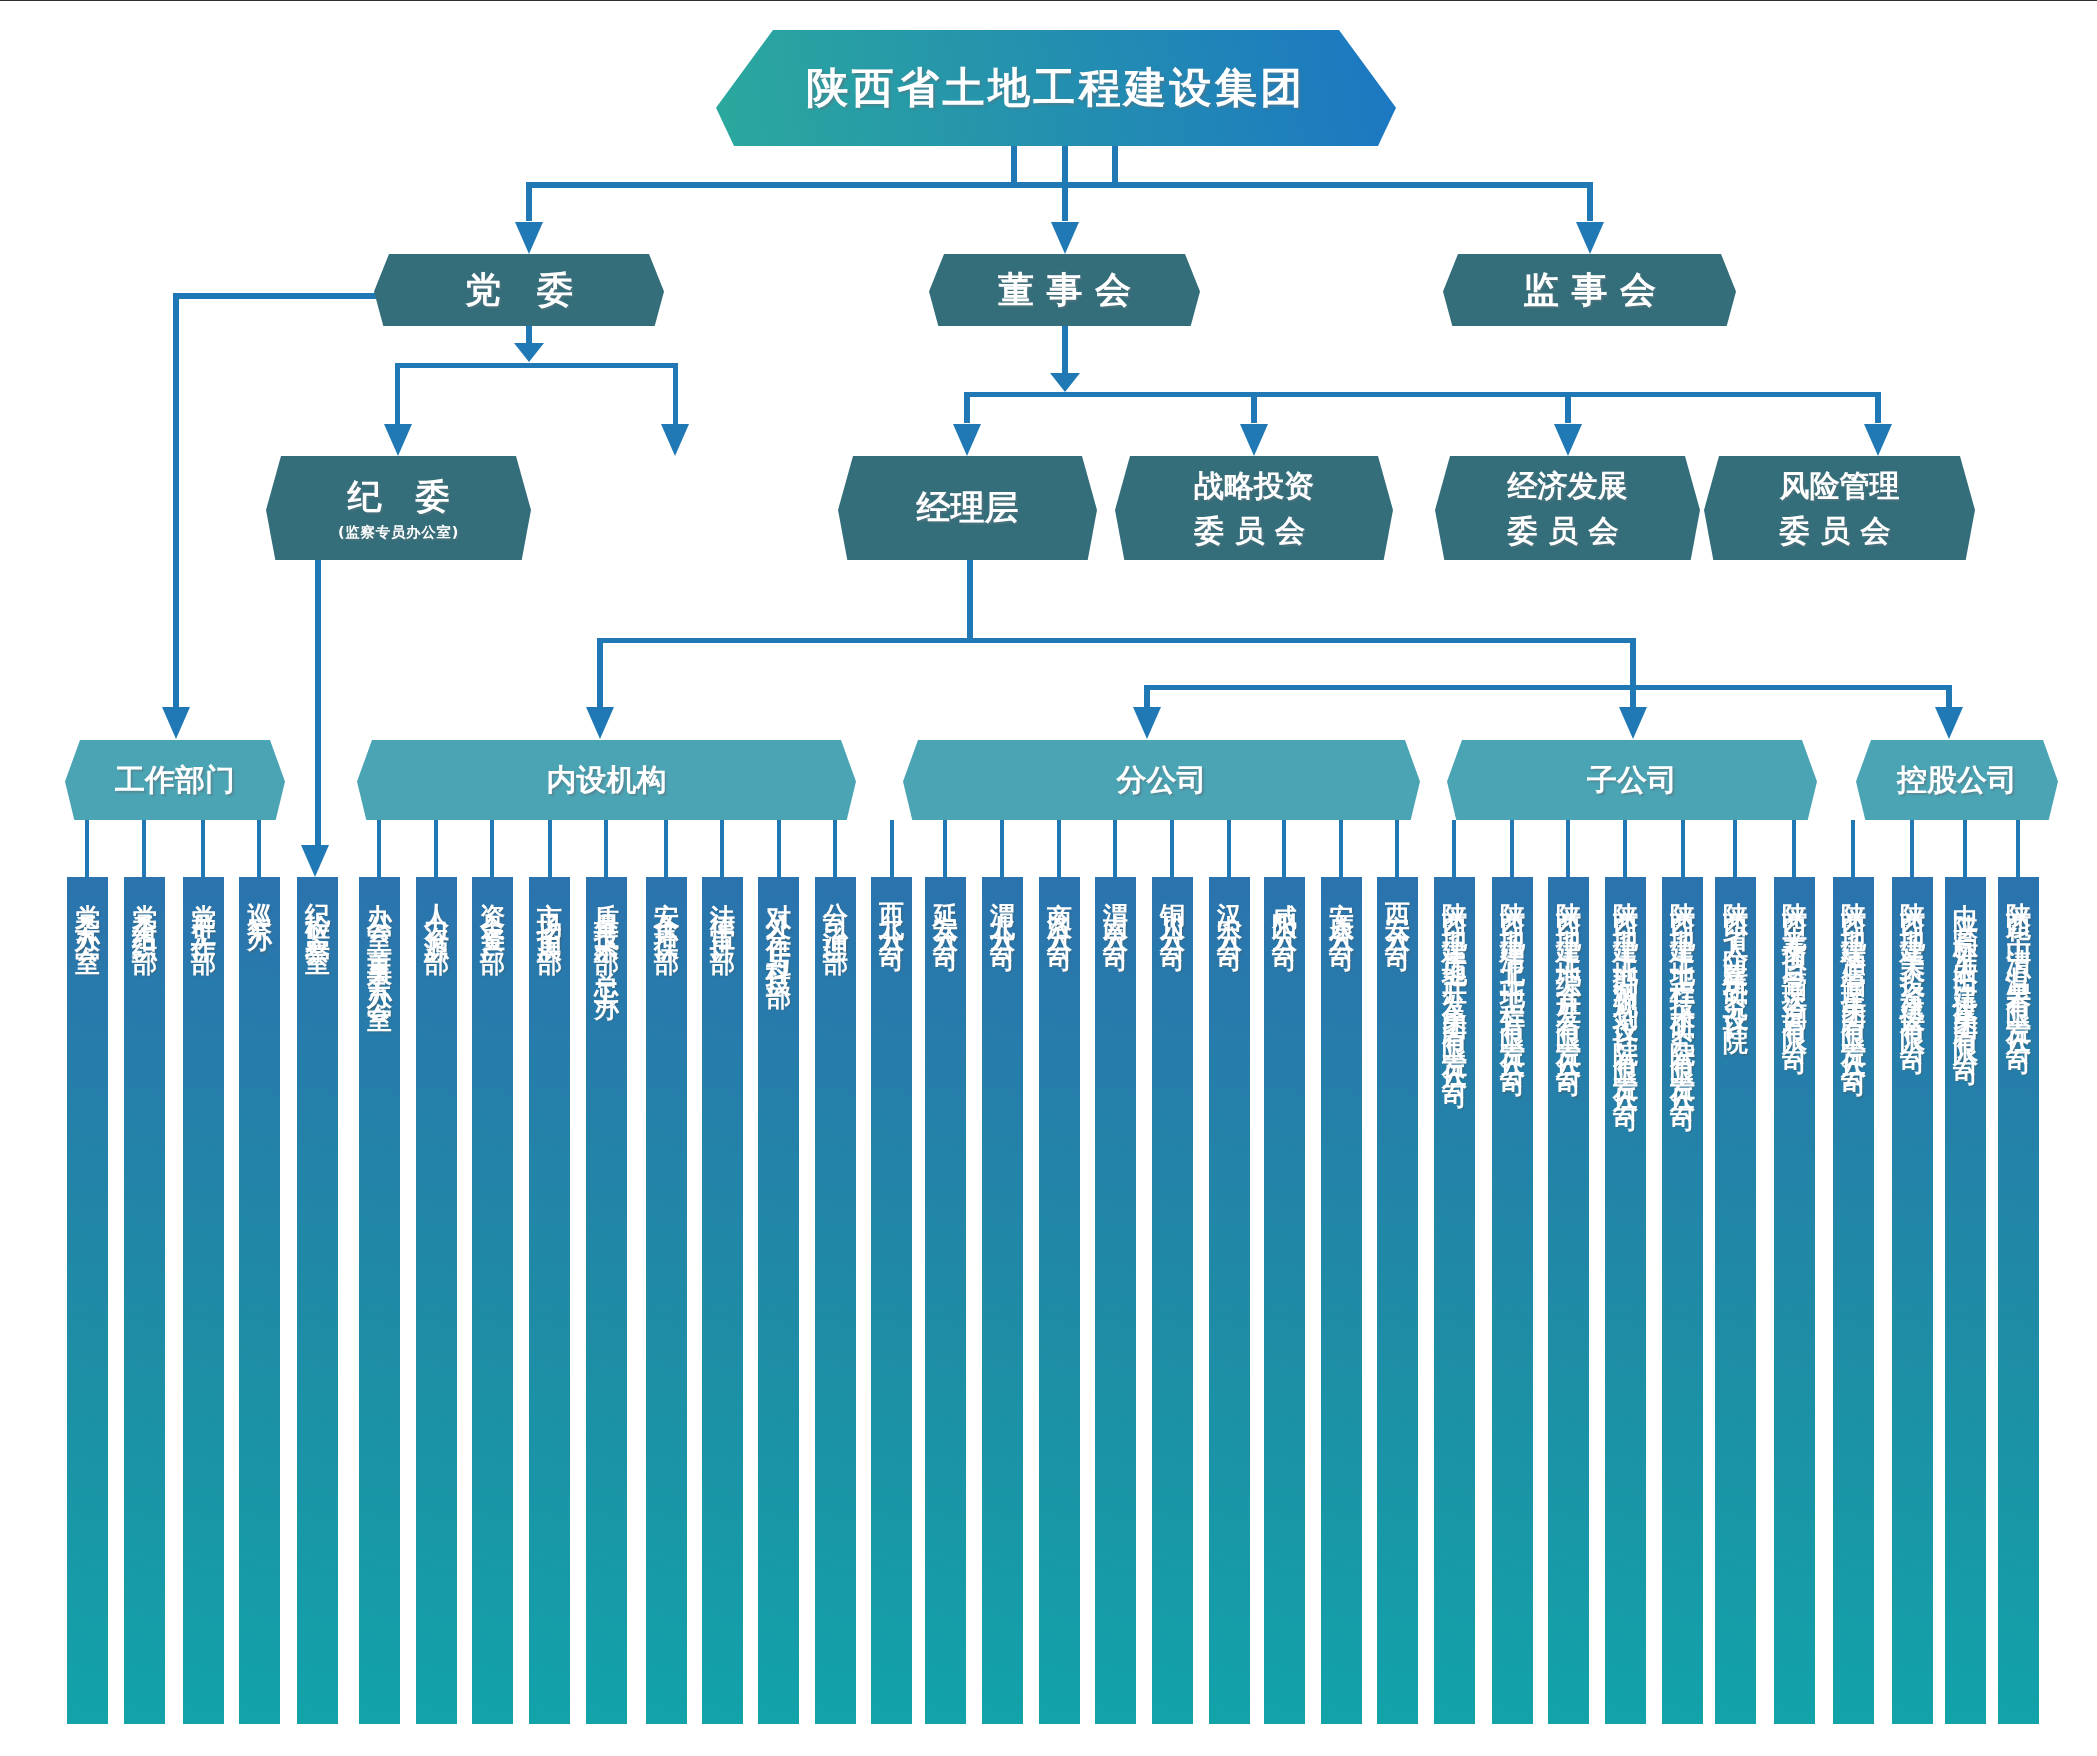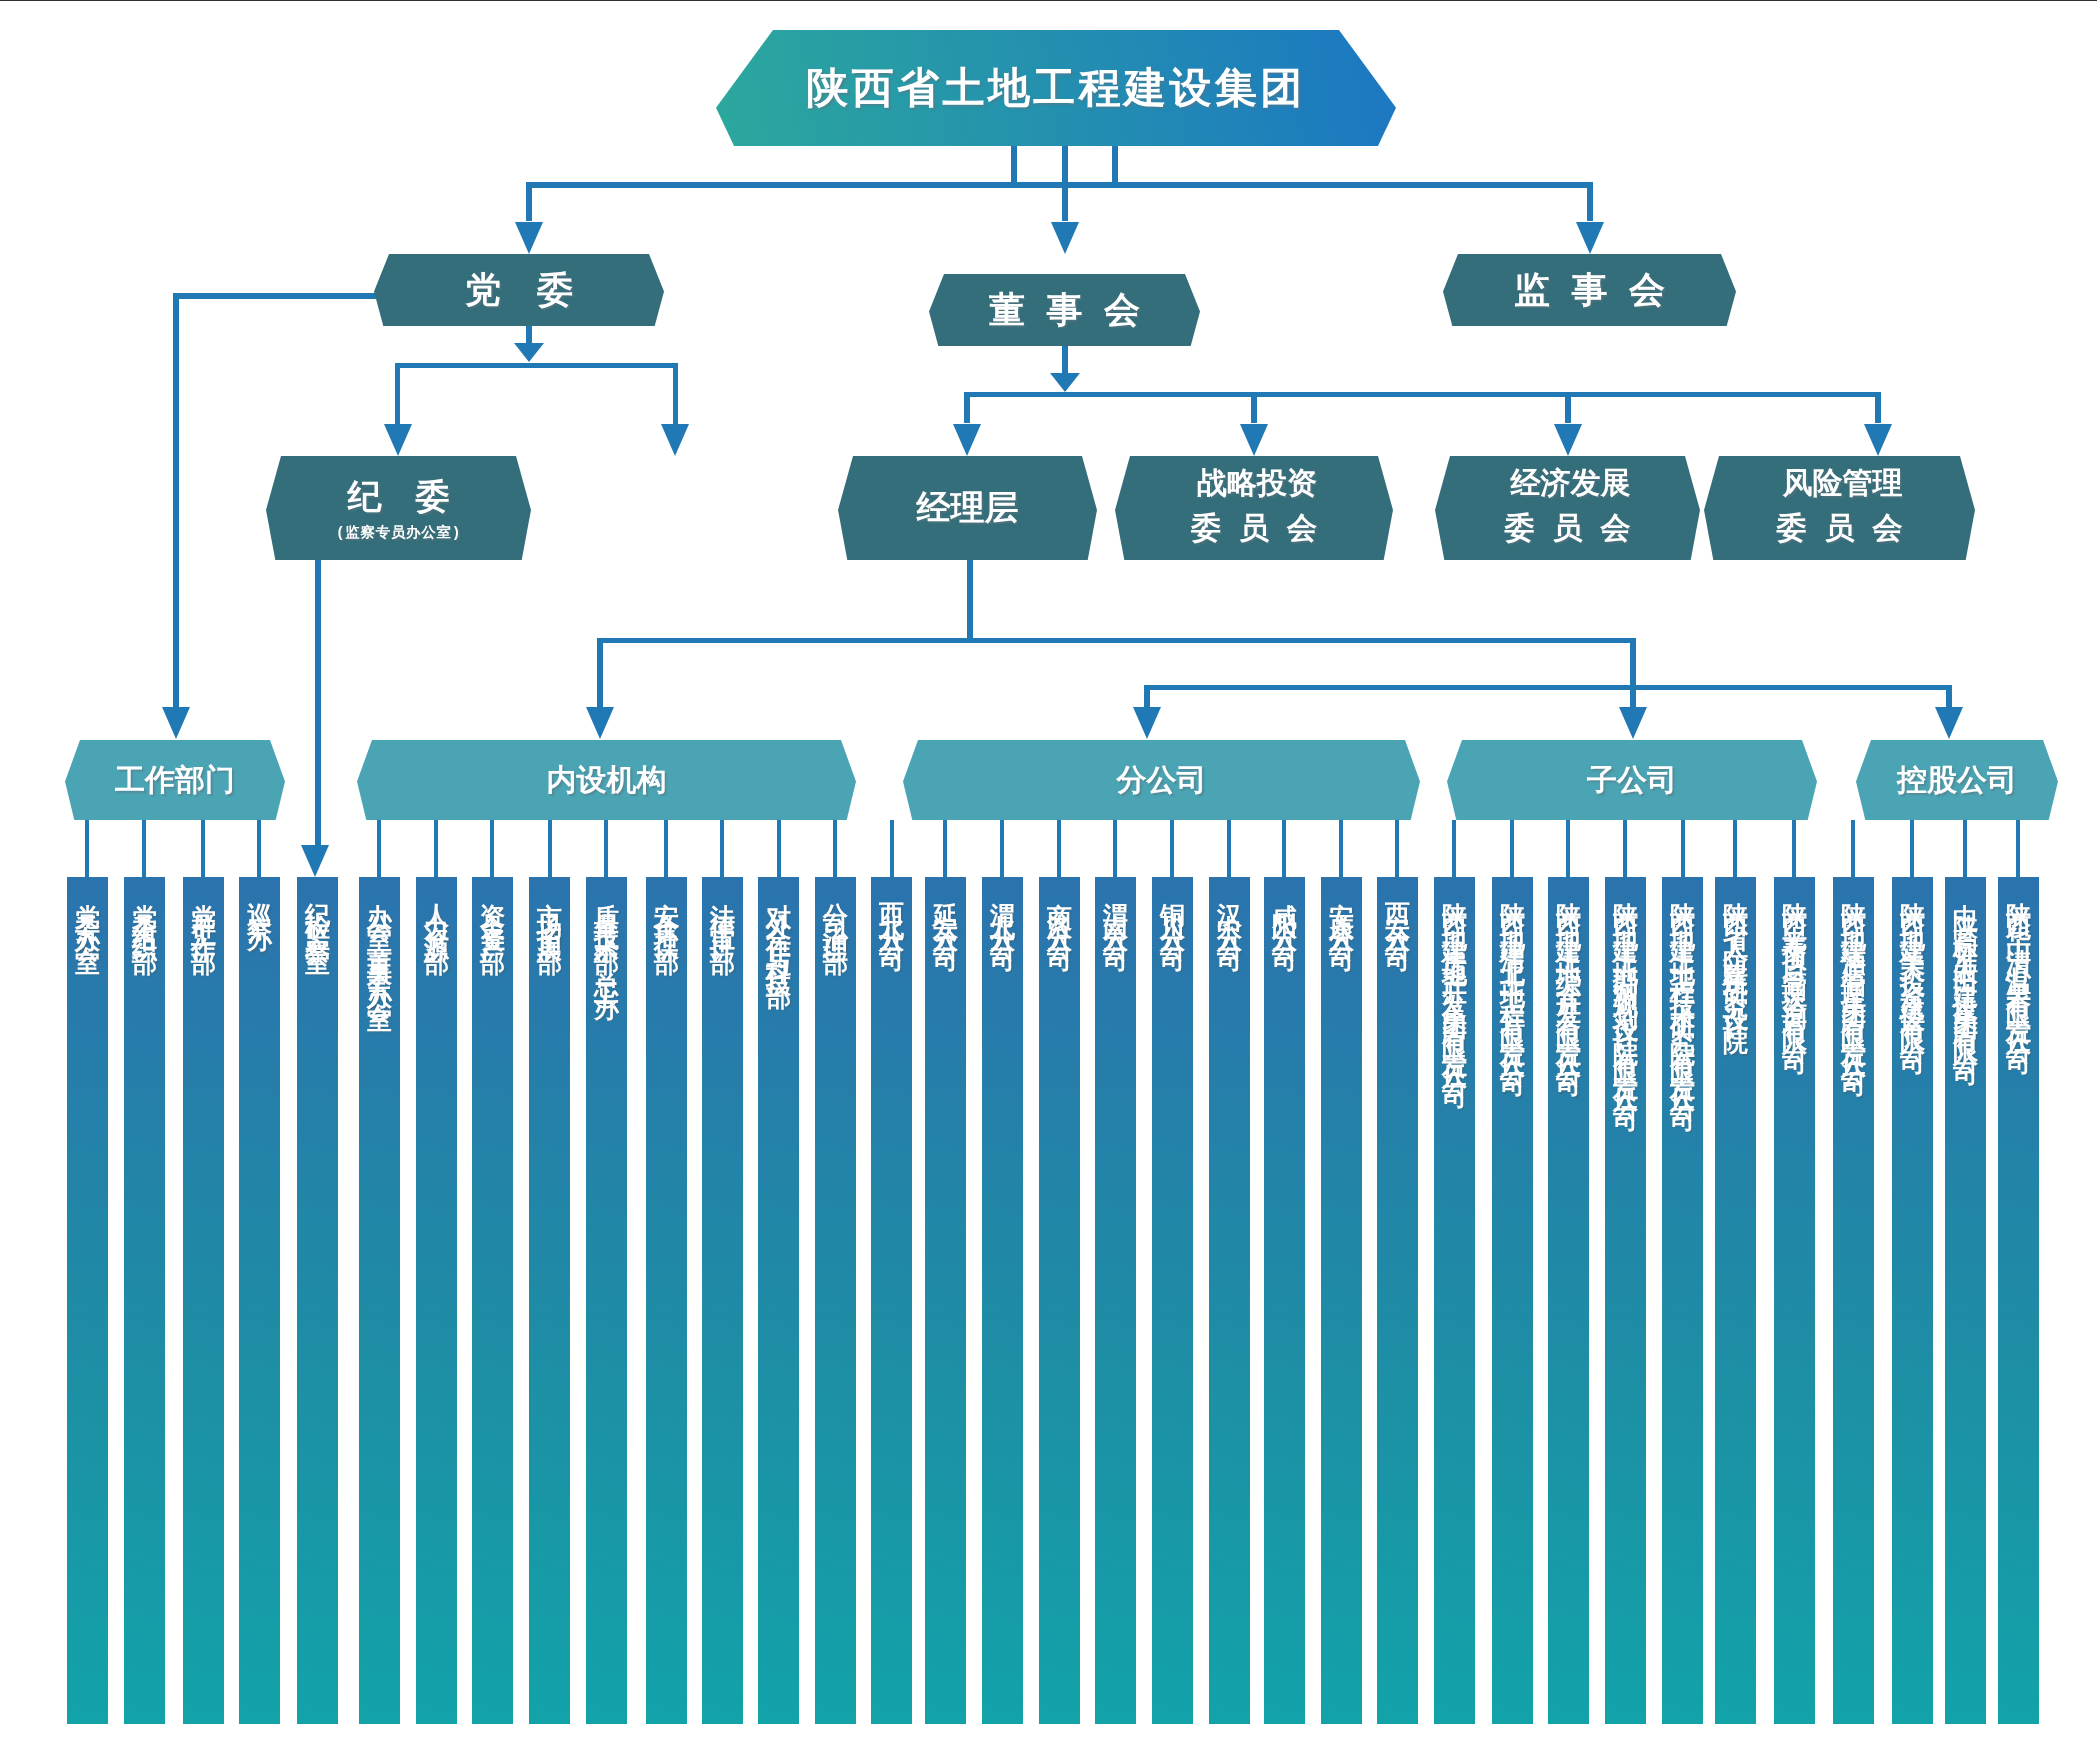--- a/index.html
+++ b/index.html
@@ -16,22 +16,22 @@
          border-bottom:1.7px solid var(--frame);pointer-events:none;z-index:50;}
   
   .h,.v{position:absolute;background:var(--line);}
   .thin{position:absolute;background:var(--line);width:4.2px;height:57px;top:820px;}
   .ah{position:absolute;width:0;height:0;border-left:14px solid transparent;
       border-right:14px solid transparent;border-top:32px solid var(--line);}
   .ah-rail{position:absolute;width:0;height:0;border-left:15px solid transparent;
       border-right:15px solid transparent;border-top:19.4px solid var(--line);}
   
   .node{position:absolute;display:flex;flex-direction:column;align-items:center;justify-content:center;
-        color:var(--text);font-weight:bold;text-align:right;
-        text-shadow:2.1px 2.1px 1.3px rgba(95,115,125,.5);font-family:Liberation Mono, monospace;}
+        color:var(--text);font-weight:bold;text-align:left;
+        text-shadow:2.1px 2.1px 1.3px rgba(95,115,125,.5);}
   .hex{clip-path:polygon(15px 0,calc(100% - 15px) 0,100% 52%,calc(100% - 9.3px) 100%,9.3px 100%,0 52%);}
   .dark{background:var(--dark);}
   .light{background:var(--light);}
   .root{left:716px;top:30px;width:680px;height:116px;font-size:42px;letter-spacing:3.4px;
         background:linear-gradient(80deg,var(--root_start) 0%,var(--root_end) 100%);
         clip-path:polygon(57px 0,calc(100% - 57px) 0,100% 67%,calc(100% - 18px) 100%,18px 100%,0 67%);}
   .lv2{top:254px;height:72px;font-size:36px;}
   .lv3{top:456px;height:104px;font-size:34px;}
   .two-line{font-size:30px;line-height:1.5;white-space:pre-line;}
   .sub{font-size:14.4px;font-weight:bold;margin-top:2.5px;letter-spacing:0.8px;}
@@ -129,21 +129,21 @@
   <i class="thin" style="left:1733px"></i>
   <i class="thin" style="left:1792px"></i>
   <i class="thin" style="left:1851px"></i>
   <i class="thin" style="left:1910px"></i>
   <i class="thin" style="left:1963px"></i>
   <i class="thin" style="left:2016px"></i>
 
   <div class="node root">陕西省土地工程建设集团</div>
 
   <div class="node hex dark lv2" style="left:374px;width:290px;">党　委</div>
-  <div class="node hex dark lv2" style="left:929px;width:271px;margin-top:20px;">董 事 会</div>
+  <div class="node hex dark lv2" style="left:929px;width:271px;">董 事 会</div>
   <div class="node hex dark lv2" style="left:1443px;width:293px;">监 事 会</div>
 
   <div class="node hex dark lv3" style="left:266px;width:265px;">
     <span>纪　委</span>
     <span class="sub">(监察专员办公室)</span>
   </div>
   <div class="node hex dark lv3" style="left:838px;width:259px;">经理层</div>
   <div class="node hex dark lv3 two-line" style="left:1115px;width:278px;">战略投资
 委 员 会</div>
   <div class="node hex dark lv3 two-line" style="left:1435px;width:265px;">经济发展

